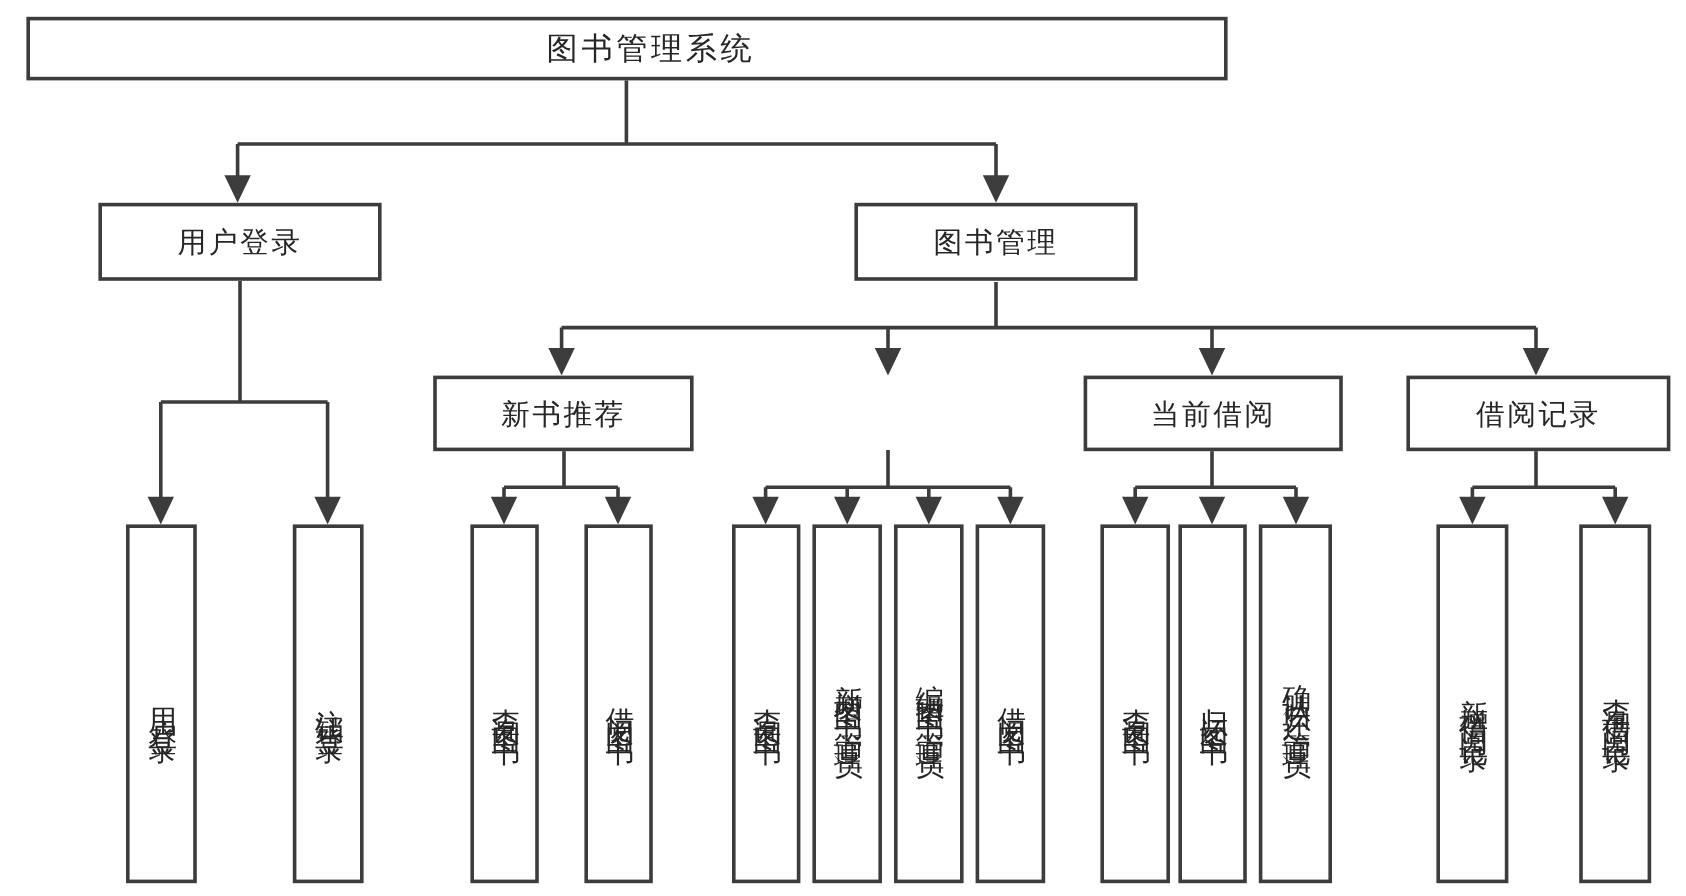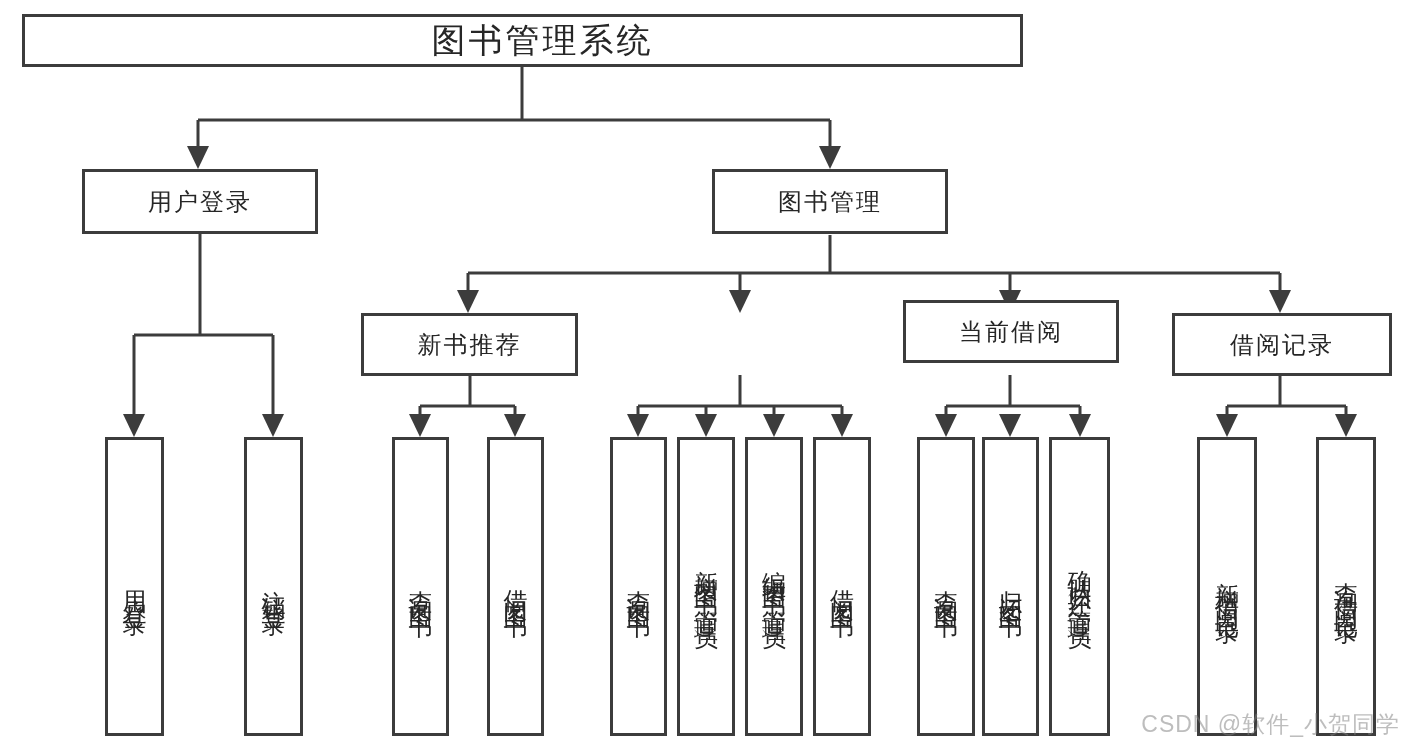--- a/index.html
+++ b/index.html
@@ -16,21 +16,21 @@
     box-sizing:border-box;
     background:#ffffff;
     border:3px solid #3c3c3c;
     display:flex;align-items:center;justify-content:center;
     color:#262626;
     font-size:24px;
     letter-spacing:2px;
     text-align:center;
     white-space:nowrap;
   }
-  .title{font-size:34px;letter-spacing:3px;padding-left:40px;}
+  .title{font-size:26px;letter-spacing:3px;padding-left:40px;}
   .leaf{
     writing-mode:vertical-rl;
     text-orientation:mixed;
     font-size:24px;
     letter-spacing:8px;
     line-height:1;
     white-space:normal;
   }
   .watermark{
     position:absolute;
@@ -77,35 +77,34 @@
         <polygon points="1335,414 1357,414 1346,437"></polygon>
       </g>
   </svg>
 
   <div class="node title" style="left:22px;top:14px;width:1001px;height:53px">图书管理系统</div>
 
   <div class="node" style="left:82px;top:169px;width:236px;height:65px">用户登录</div>
   <div class="node" style="left:361px;top:313px;width:217px;height:63px">新书推荐</div>
 
   <div class="node" style="left:712px;top:169px;width:236px;height:65px">图书管理</div>
-  <div class="node" style="left:903px;top:300px;width:216px;height:63px">当前借阅</div>
+  <div class="node" style="left:903px;top:313px;width:216px;height:63px">当前借阅</div>
   <div class="node" style="left:1172px;top:313px;width:220px;height:63px">借阅记录</div>
 
   <div class="node leaf" style="left:105px;top:437px;width:59px;height:299px">用户登录</div>
   <div class="node leaf" style="left:244px;top:437px;width:59px;height:299px">注销登录</div>
 
   <div class="node leaf" style="left:392px;top:437px;width:57px;height:299px">查询图书</div>
   <div class="node leaf" style="left:487px;top:437px;width:57px;height:299px">借阅图书</div>
 
   <div class="node leaf" style="left:610px;top:437px;width:57px;height:299px">查询图书</div>
   <div class="node leaf" style="left:677px;top:437px;width:58px;height:299px">新增图书（管理员）</div>
   <div class="node leaf" style="left:745px;top:437px;width:58px;height:299px">编辑图书（管理员）</div>
   <div class="node leaf" style="left:813px;top:437px;width:58px;height:299px">借阅图书</div>
 
   <div class="node leaf" style="left:917px;top:437px;width:58px;height:299px">查询图书</div>
   <div class="node leaf" style="left:982px;top:437px;width:57px;height:299px">归还图书</div>
   <div class="node leaf" style="left:1049px;top:437px;width:61px;height:299px">确认归还（管理员）</div>
 
   <div class="node leaf" style="left:1197px;top:437px;width:60px;height:299px">新增借阅记录</div>
   <div class="node leaf" style="left:1316px;top:437px;width:60px;height:299px">查询借阅记录</div>
 
-  <div class="watermark">CSDN @软件_小贺同学</div>
 </div>
 
 </body></html>

